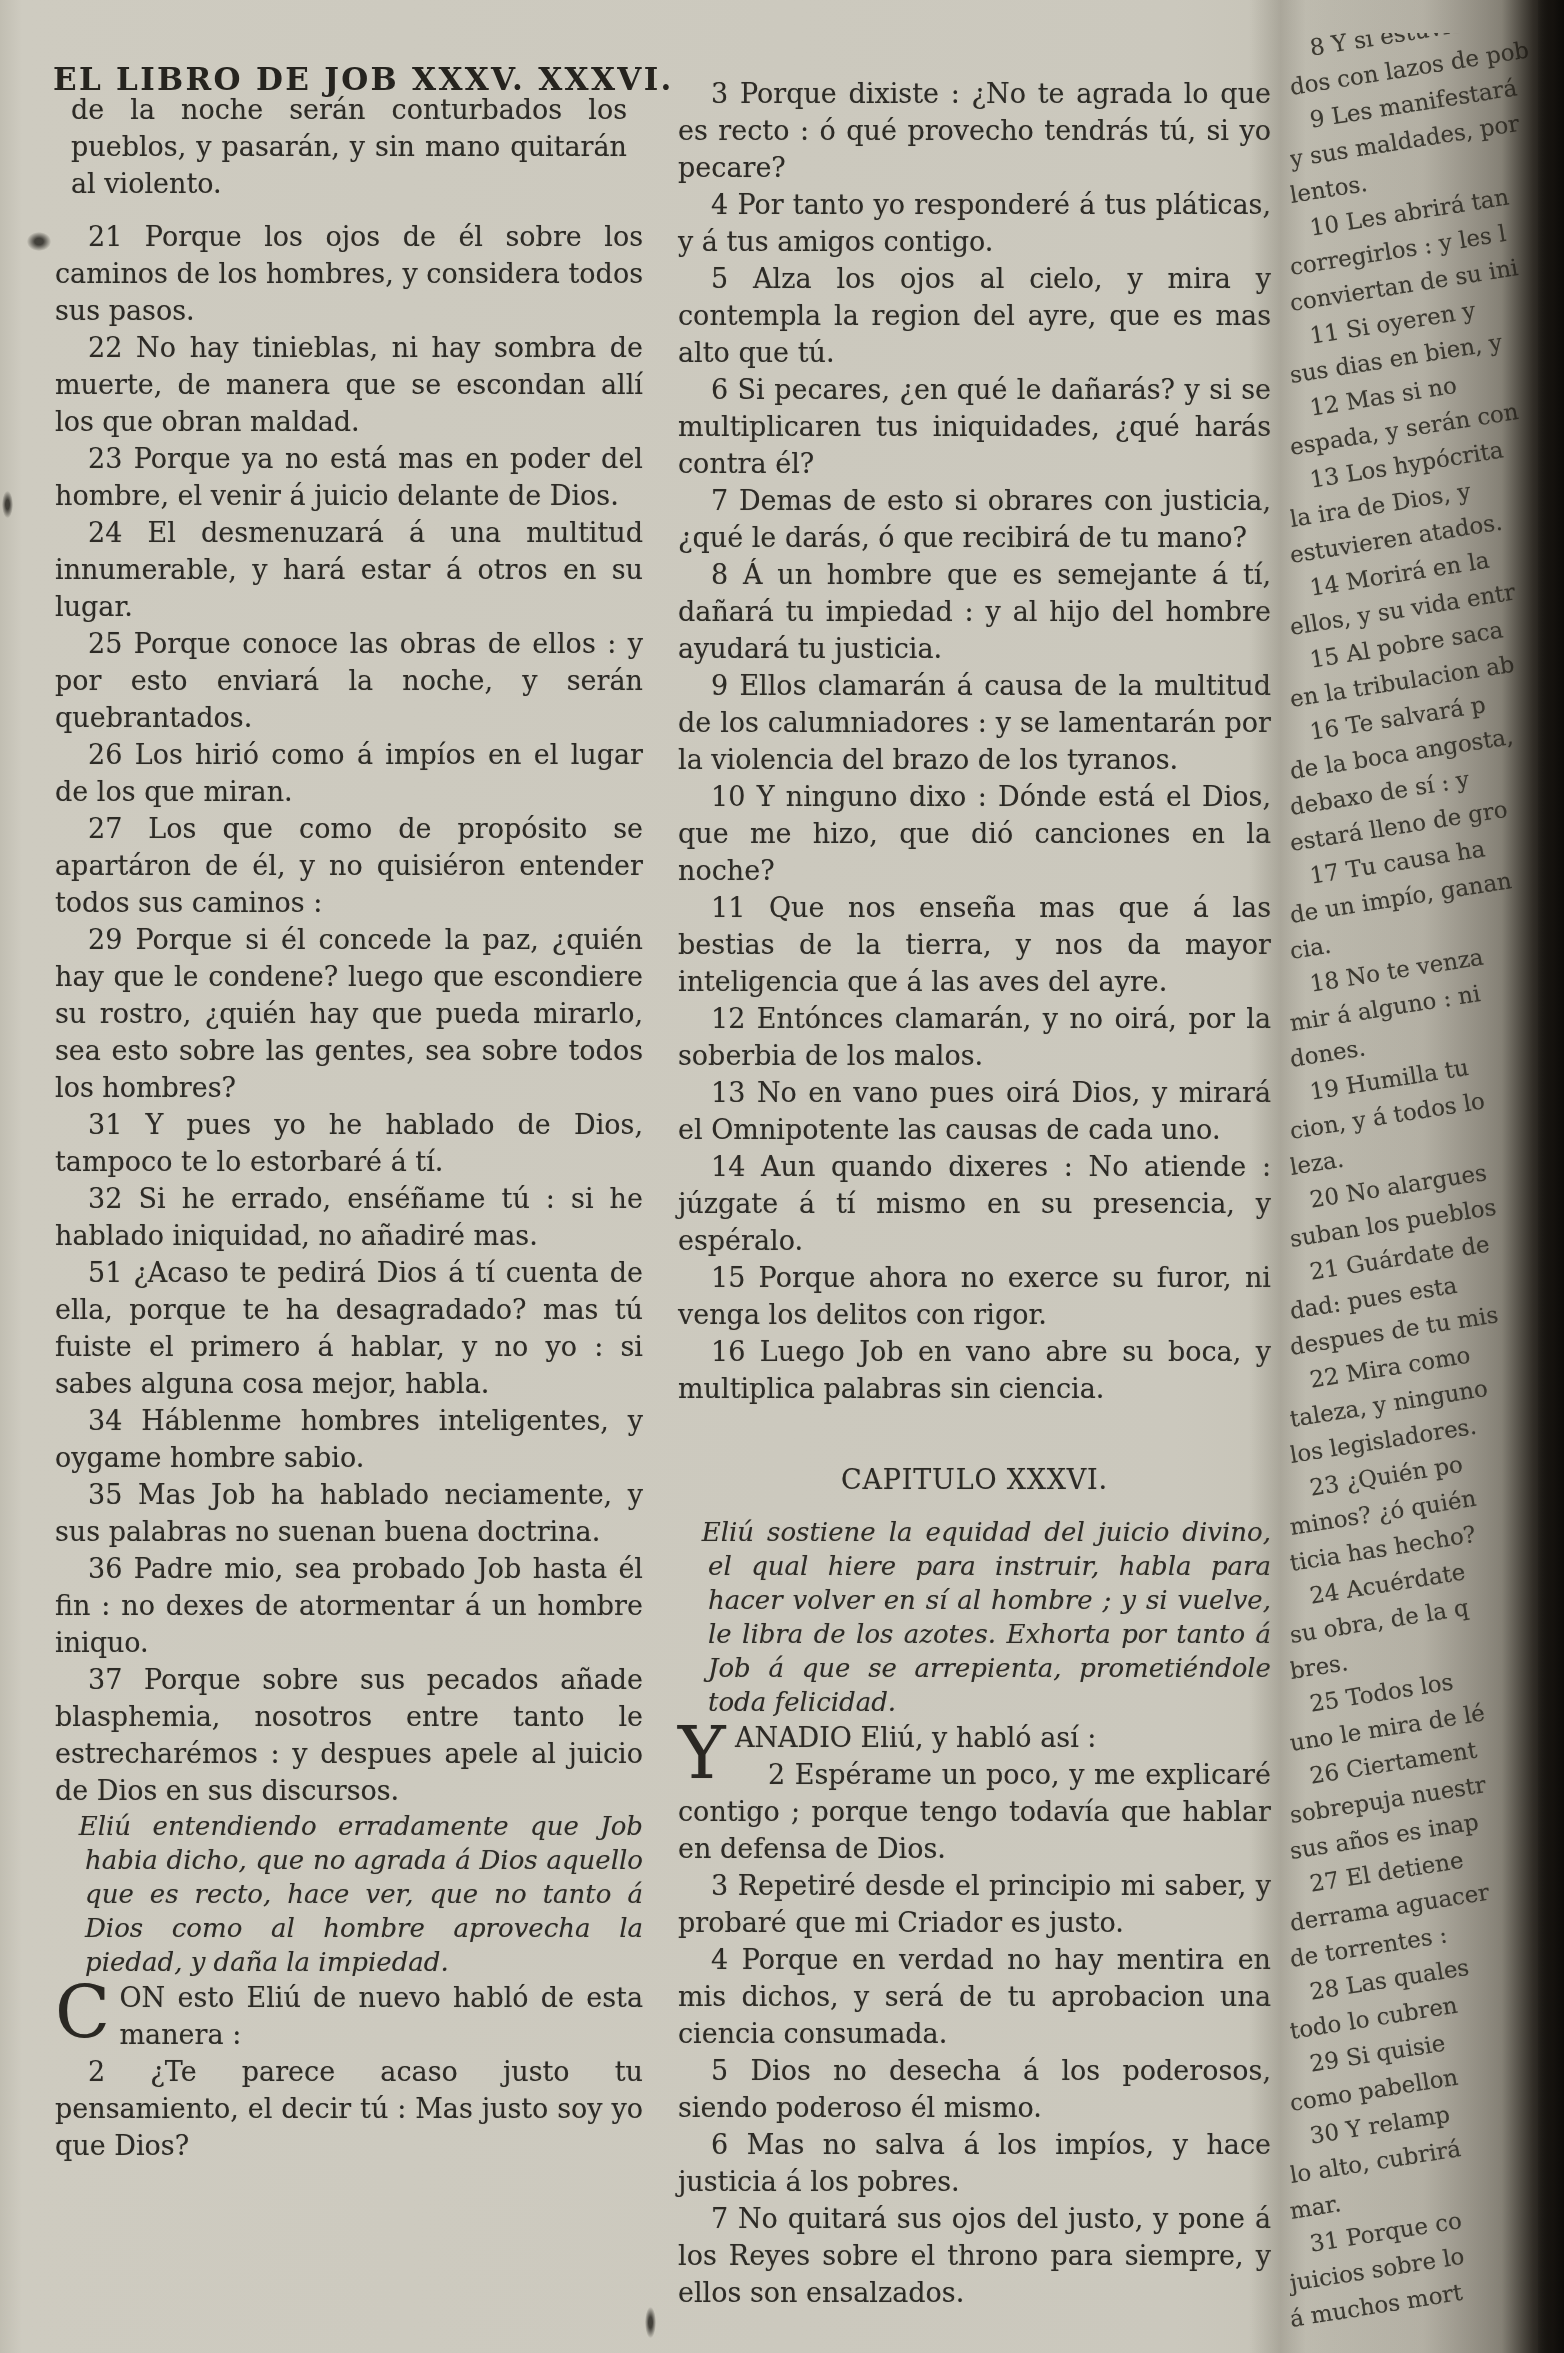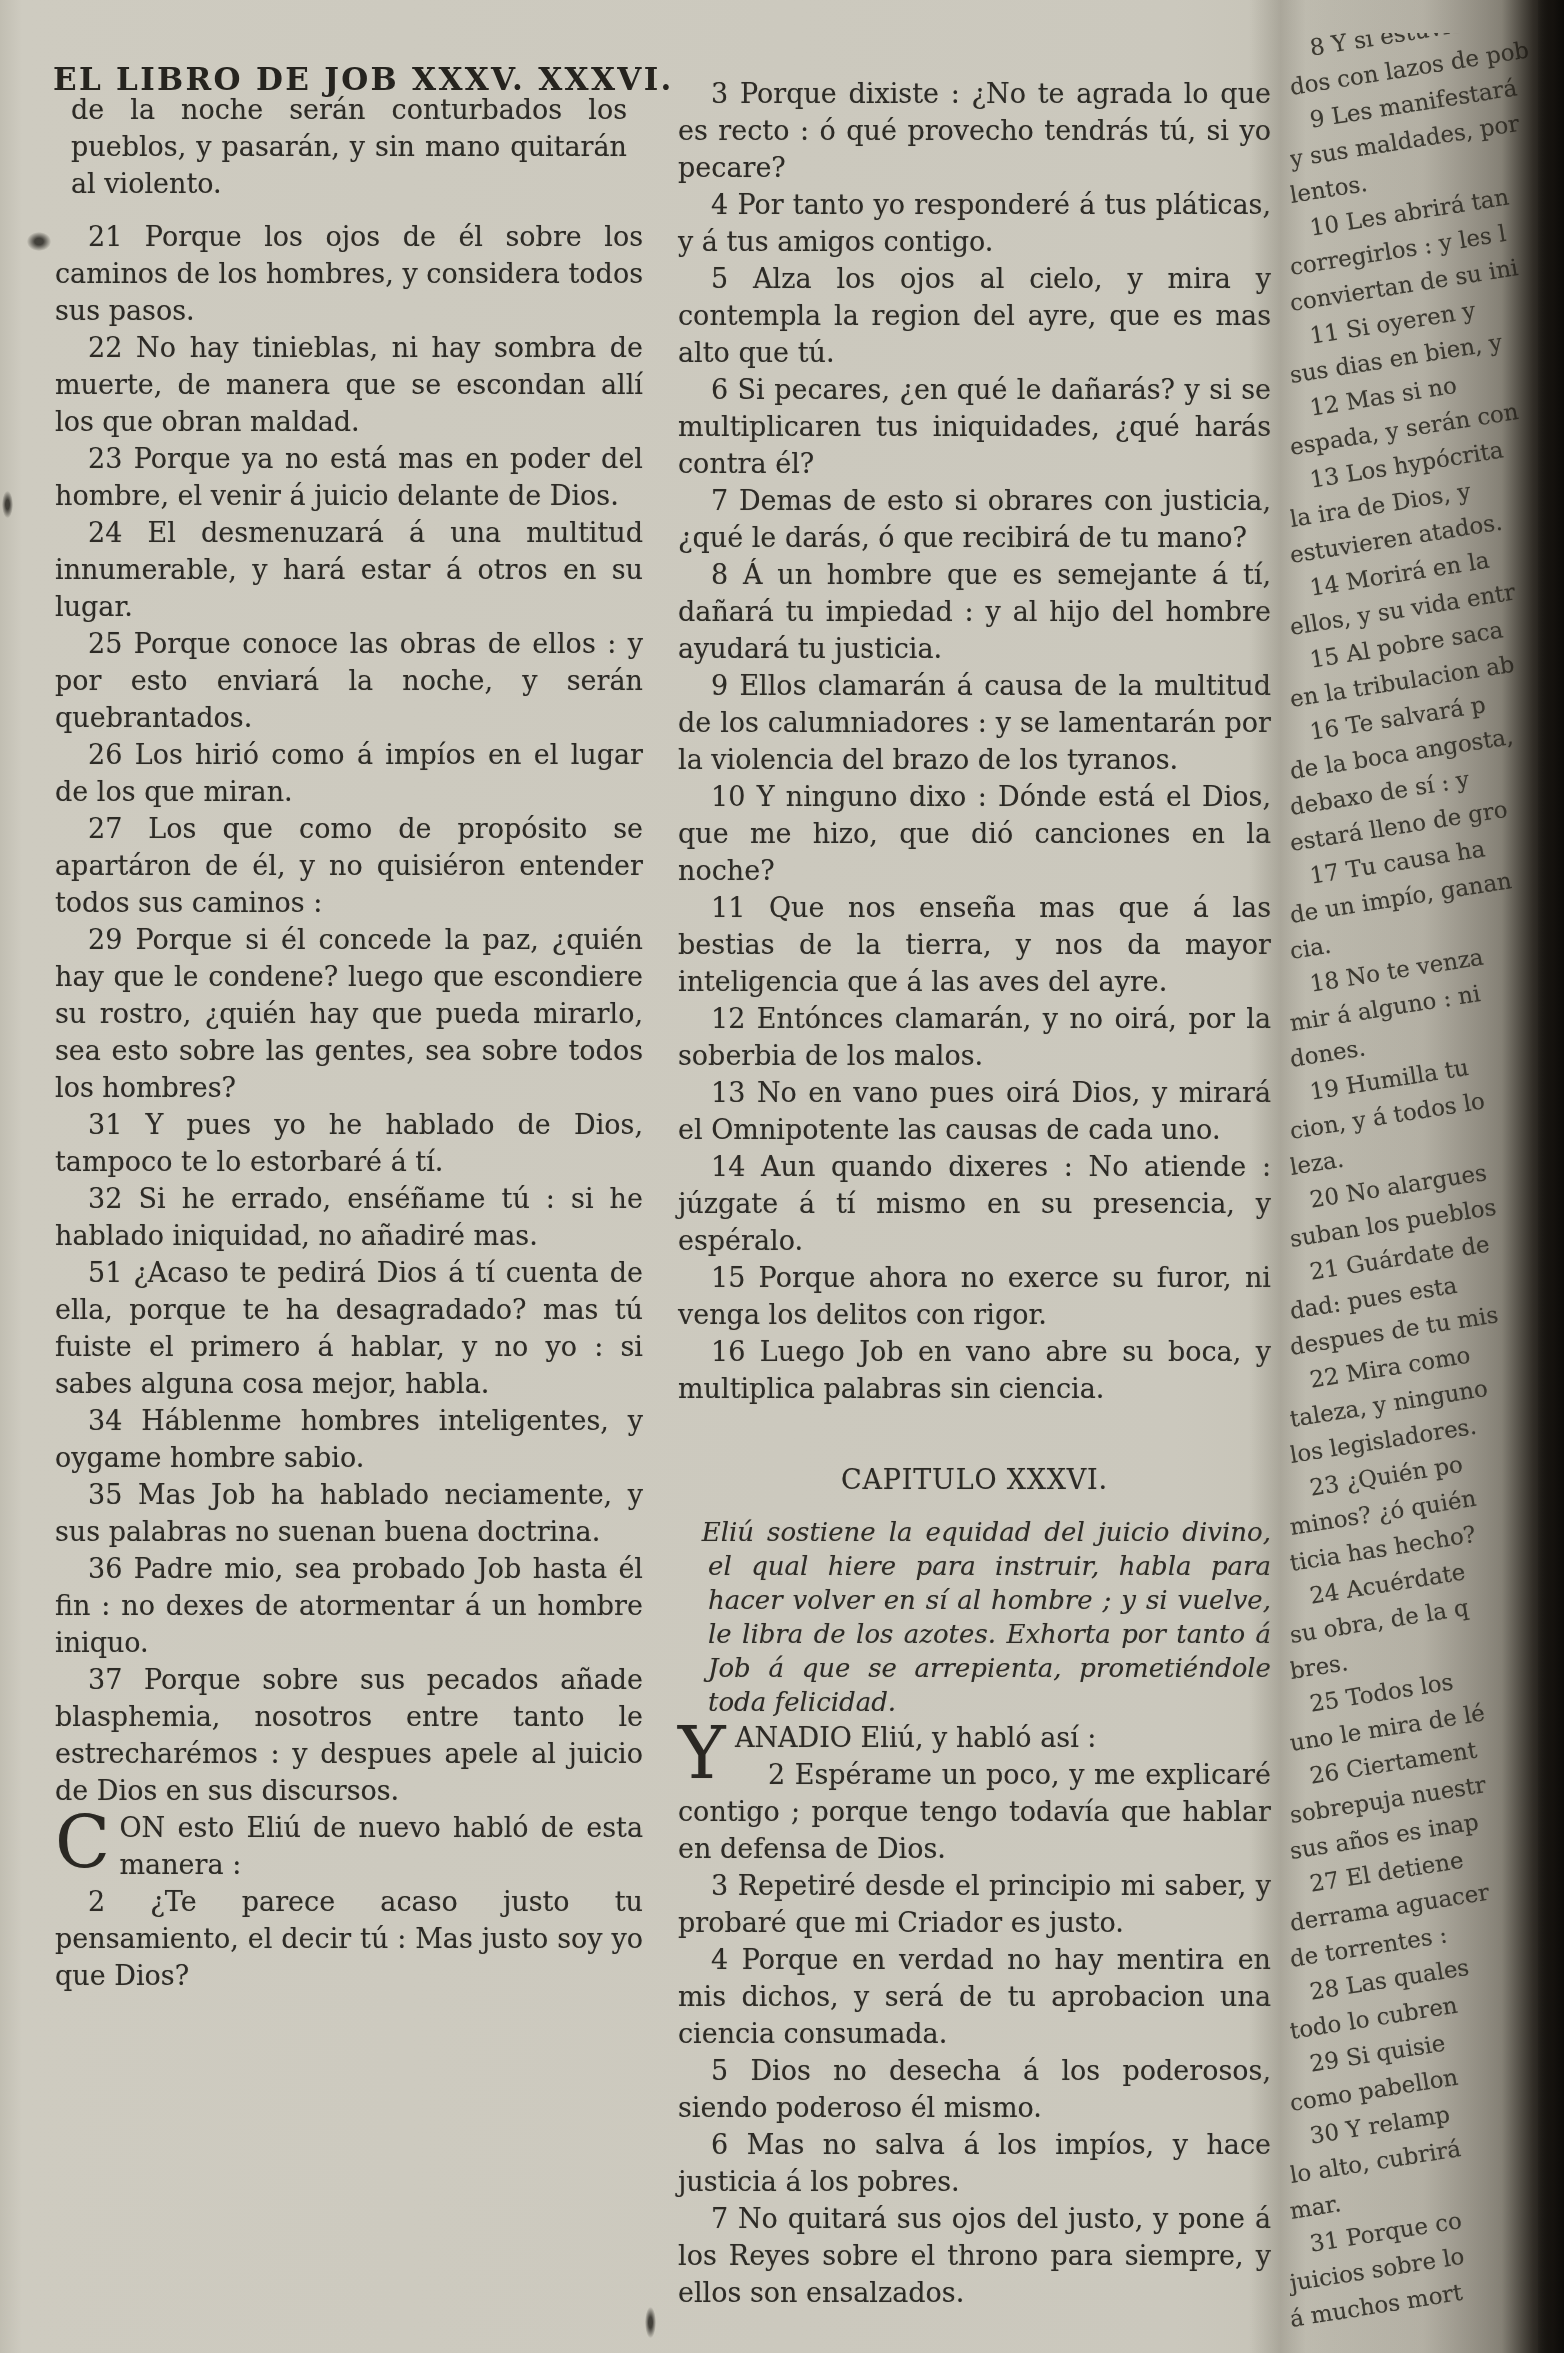--- a/index.html
+++ b/index.html
@@ -143,20 +143,21 @@
       <p class="verse">26 Los hirió como á impíos en el lugar de los que miran.</p>
       <p class="verse">27 Los que como de propósito se apartáron de él, y no quisiéron entender todos sus caminos :</p>
       <p class="verse">29 Porque si él concede la paz, ¿quién hay que le condene? luego que escondiere su rostro, ¿quién hay que pueda mirarlo, sea esto sobre las gentes, sea sobre todos los hombres?</p>
       <p class="verse">31 Y pues yo he hablado de Dios, tampoco te lo estorbaré á tí.</p>
       <p class="verse">32 Si he errado, enséñame tú : si he hablado iniquidad, no añadiré mas.</p>
       <p class="verse">51 ¿Acaso te pedirá Dios á tí cuenta de ella, porque te ha desagradado? mas tú fuiste el primero á hablar, y no yo : si sabes alguna cosa mejor, habla.</p>
       <p class="verse">34 Háblenme hombres inteligentes, y oygame hombre sabio.</p>
       <p class="verse">35 Mas Job ha hablado neciamente, y sus palabras no suenan buena doctrina.</p>
       <p class="verse">36 Padre mio, sea probado Job hasta él fin : no dexes de atormentar á un hombre iniquo.</p>
       <p class="verse">37 Porque sobre sus pecados añade blasphemia, nosotros entre tanto le estrecharémos : y despues apele al juicio de Dios en sus discursos.</p>
+      <p class="summary">Eliú entendiendo erradamente que Job habia dicho, que no agrada á Dios aquello que es recto, hace ver, que no tanto á Dios como al hombre aprovecha la piedad, y daña la impiedad.</p>
       <p class="initial-para"><span class="drop-cap">C</span>ON esto Eliú de nuevo habló de esta manera :</p>
       <p class="verse">2 ¿Te parece acaso justo tu pensamiento, el decir tú : Mas justo soy yo que Dios?</p>
     </div>
 
   <div class="column col-right">
       <p class="verse">3 Porque dixiste : ¿No te agrada lo que es recto : ó qué provecho tendrás tú, si yo pecare?</p>
       <p class="verse">4 Por tanto yo responderé á tus pláticas, y á tus amigos contigo.</p>
       <p class="verse">5 Alza los ojos al cielo, y mira y contempla la region del ayre, que es mas alto que tú.</p>
       <p class="verse">6 Si pecares, ¿en qué le dañarás? y si se multiplicaren tus iniquidades, ¿qué harás contra él?</p>
       <p class="verse">7 Demas de esto si obrares con justicia, ¿qué le darás, ó que recibirá de tu mano?</p>

